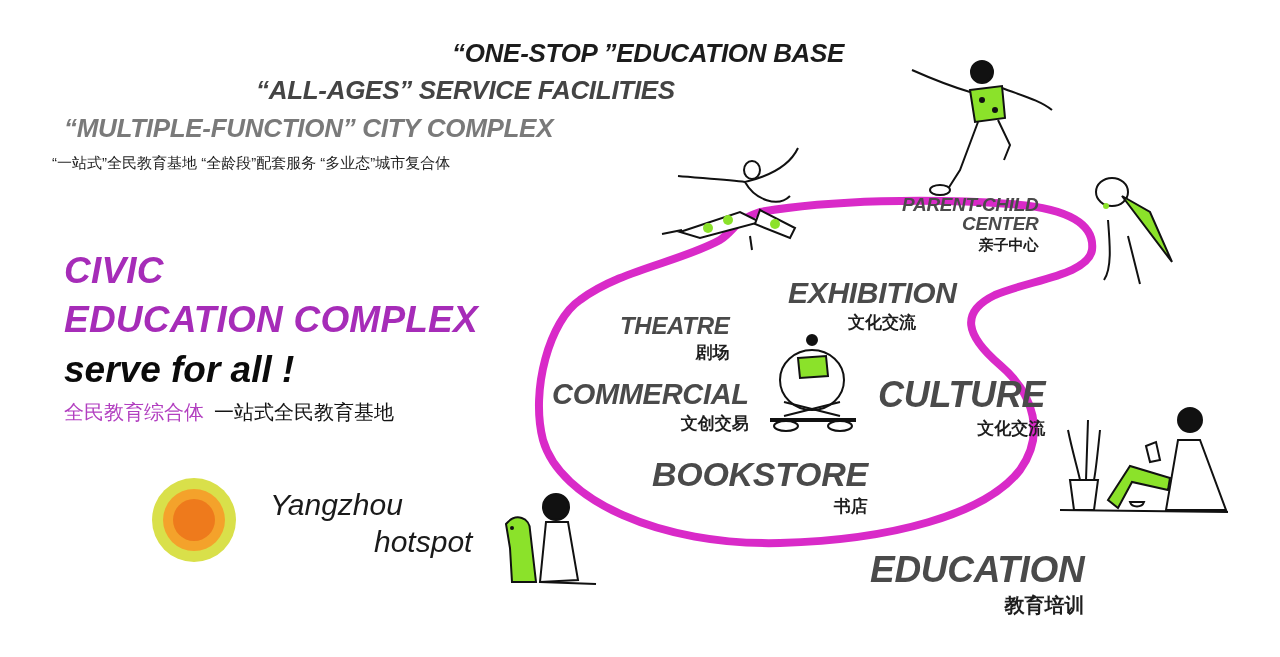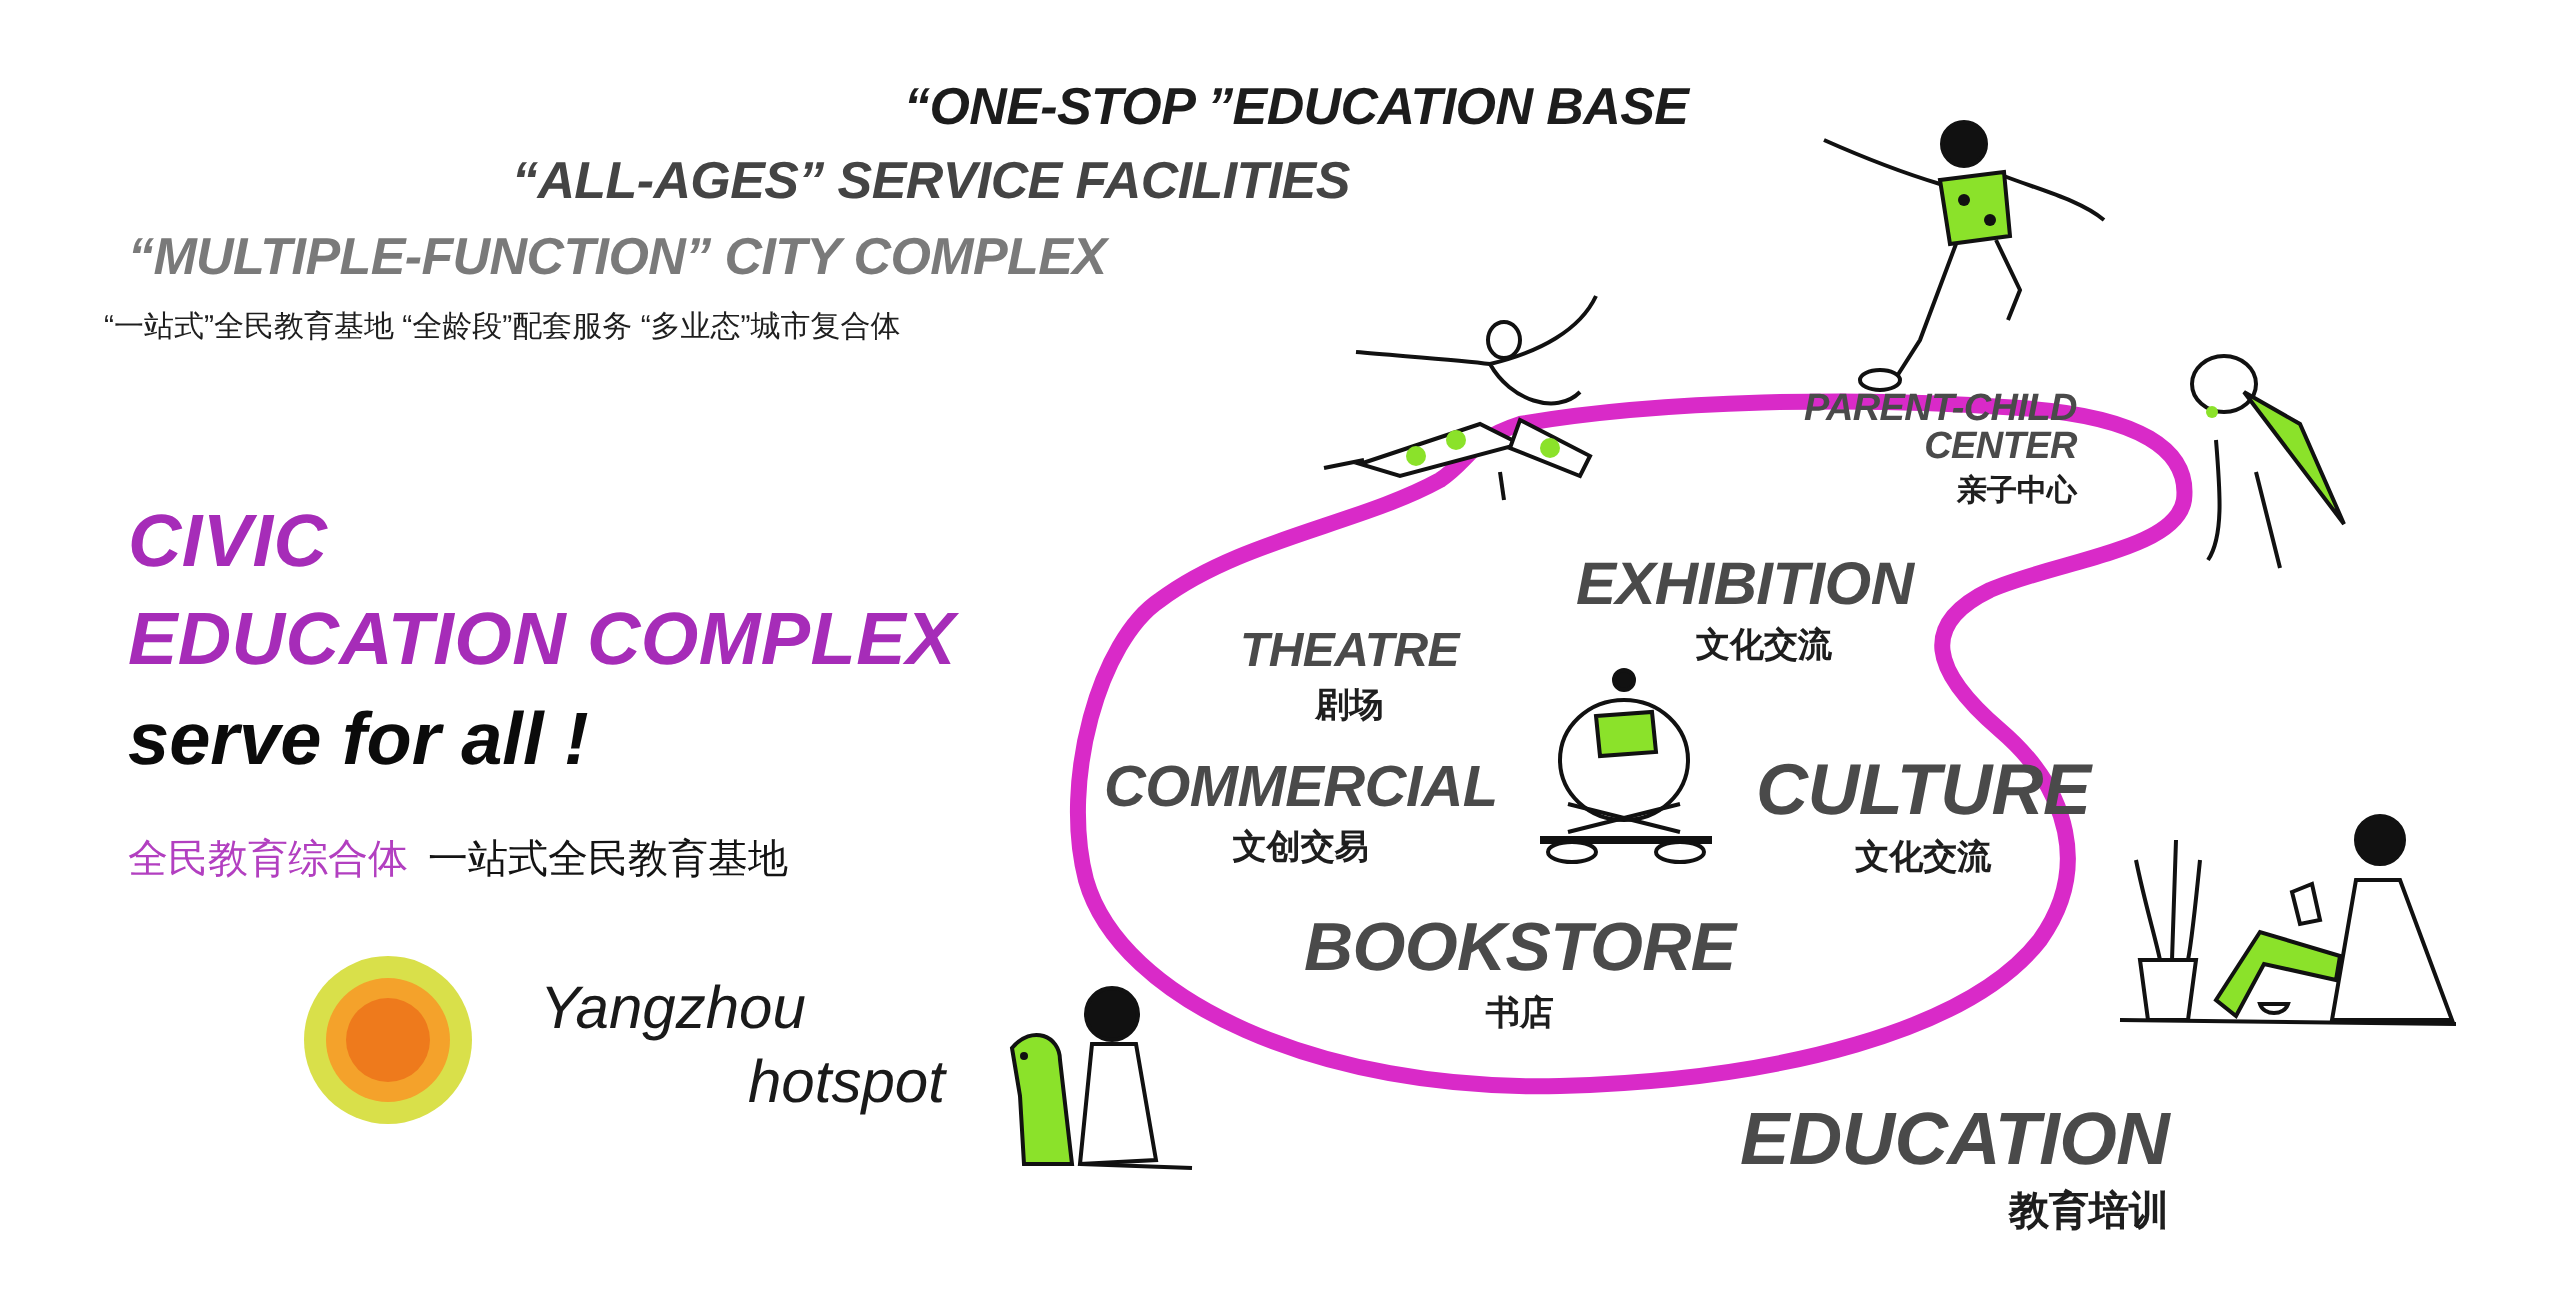--- a/index.html
+++ b/index.html
@@ -15,31 +15,31 @@
     }
     .slogan-1 { left: 452px; top: 38px; font-size: 26px; color: #1c1c1c; }
     .slogan-2 { left: 256px; top: 75px; font-size: 26px; color: #444444; }
     .slogan-3 { left: 64px; top: 113px; font-size: 26px; color: #7a7a7a; }
     .slogan-cn { left: 52px; top: 154px; font-size: 15px; color: #1e1e1e; white-space: nowrap; }
 
     .title-line { font-style: italic; font-weight: bold; color: #a62cb8; white-space: nowrap; font-size: 37px; letter-spacing: 0.2px; }
     .title-1 { left: 64px; top: 250px; }
     .title-2 { left: 64px; top: 299px; }
     .tagline { left: 64px; top: 349px; font-style: italic; font-weight: bold; font-size: 37px; color: #0b0b0b; white-space: nowrap; text-align: right; }
-    .subtitle { left: 64px; top: 416px; font-size: 20px; white-space: nowrap; text-align: right; }
+    .subtitle { left: 64px; top: 399px; font-size: 20px; white-space: nowrap; text-align: right; }
     .subtitle .pink { color: #b23fc0; }
     .subtitle .dark { color: #141414; margin-left: 10px; }
 
     .hotspot { font-style: italic; font-weight: normal; font-size: 30px; color: #1a1a1a; white-space: nowrap; }
     .hot-1 { left: 270px; top: 488px; }
     .hot-2 { left: 374px; top: 525px; }
 
     .zone { text-align: center; white-space: nowrap; }
     .zone .en { font-style: italic; font-weight: bold; color: #4a4a4a; display: block; letter-spacing: -0.3px; }
-    .zone .cn { font-weight: bold; color: #1e1e1e; display: block; font-size: 17px; margin-top: 1px; }
+    .zone .cn { font-weight: bold; color: #1e1e1e; display: block; font-size: 17px; margin-top: 1px; text-align: right; }
 
     .z-parent { left: 870px; top: 195px; text-align: right; margin-left: 32px; }
     .z-parent .en { font-size: 19px; line-height: 19px; }
     .z-parent .cn { font-size: 15px; text-align: right; margin-top: 3px; }
     .z-exhibit { left: 788px; top: 276px; }
     .z-exhibit .en { font-size: 30px; }
     .z-exhibit .cn { margin-left: 60px; text-align: left; }
     .z-theatre { left: 620px; top: 312px; }
     .z-theatre .en { font-size: 24px; }
     .z-commercial { left: 552px; top: 378px; }

